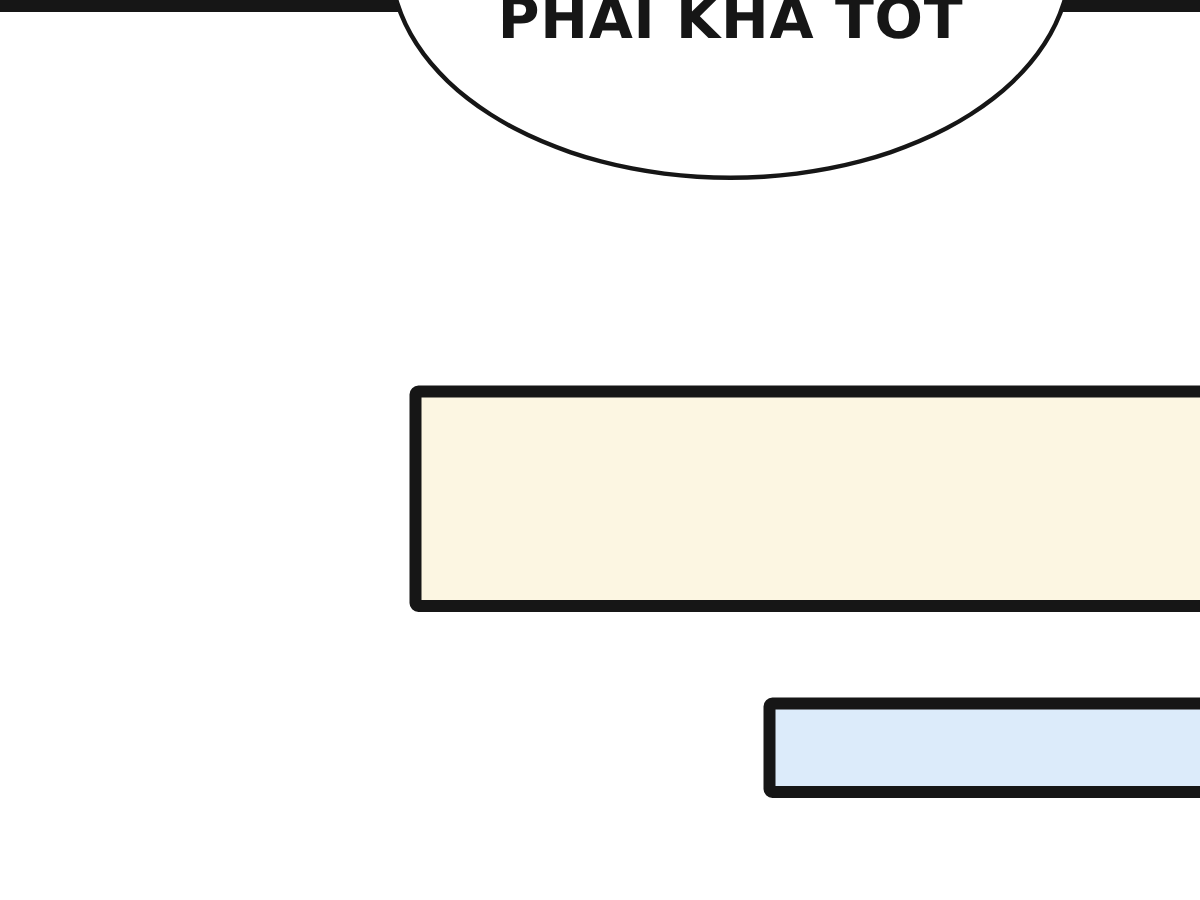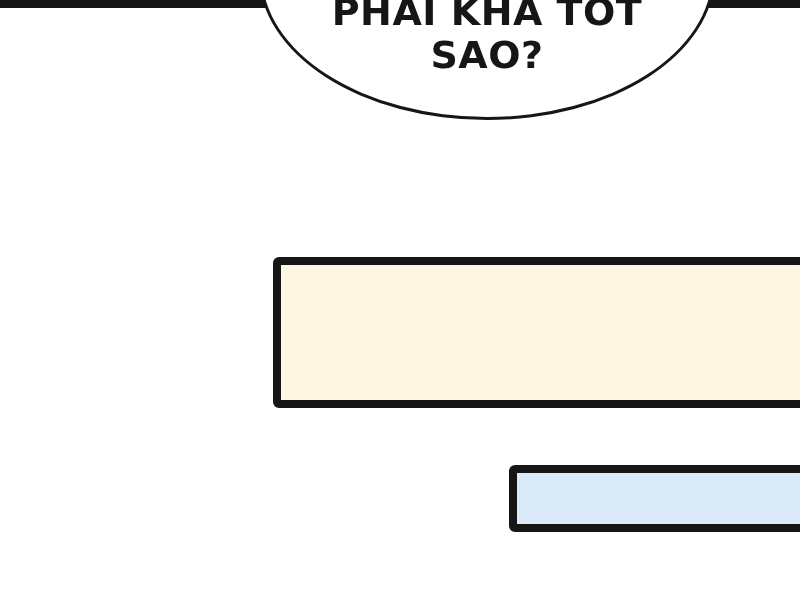--- a/index.html
+++ b/index.html
@@ -72,20 +72,19 @@
 <body>
 
 <div class="canvas" style="--ink: #161616; --background: #ffffff; --bubble_fill: #ffffff; --panel_cream_fill: #fcf6e2; --panel_blue_fill: #dcebfa;">
 
   <div class="top-border-line"></div>
 
   <div class="speech-bubble"></div>
 
   <div class="speech-text">
     <div>PHAI KHA TOT</div>
-    <div>SAO?</div>
   </div>
 
   <div class="comic-panel panel-cream"></div>
 
   <div class="comic-panel panel-blue"></div>
 
 </div>
 
 </body></html>

